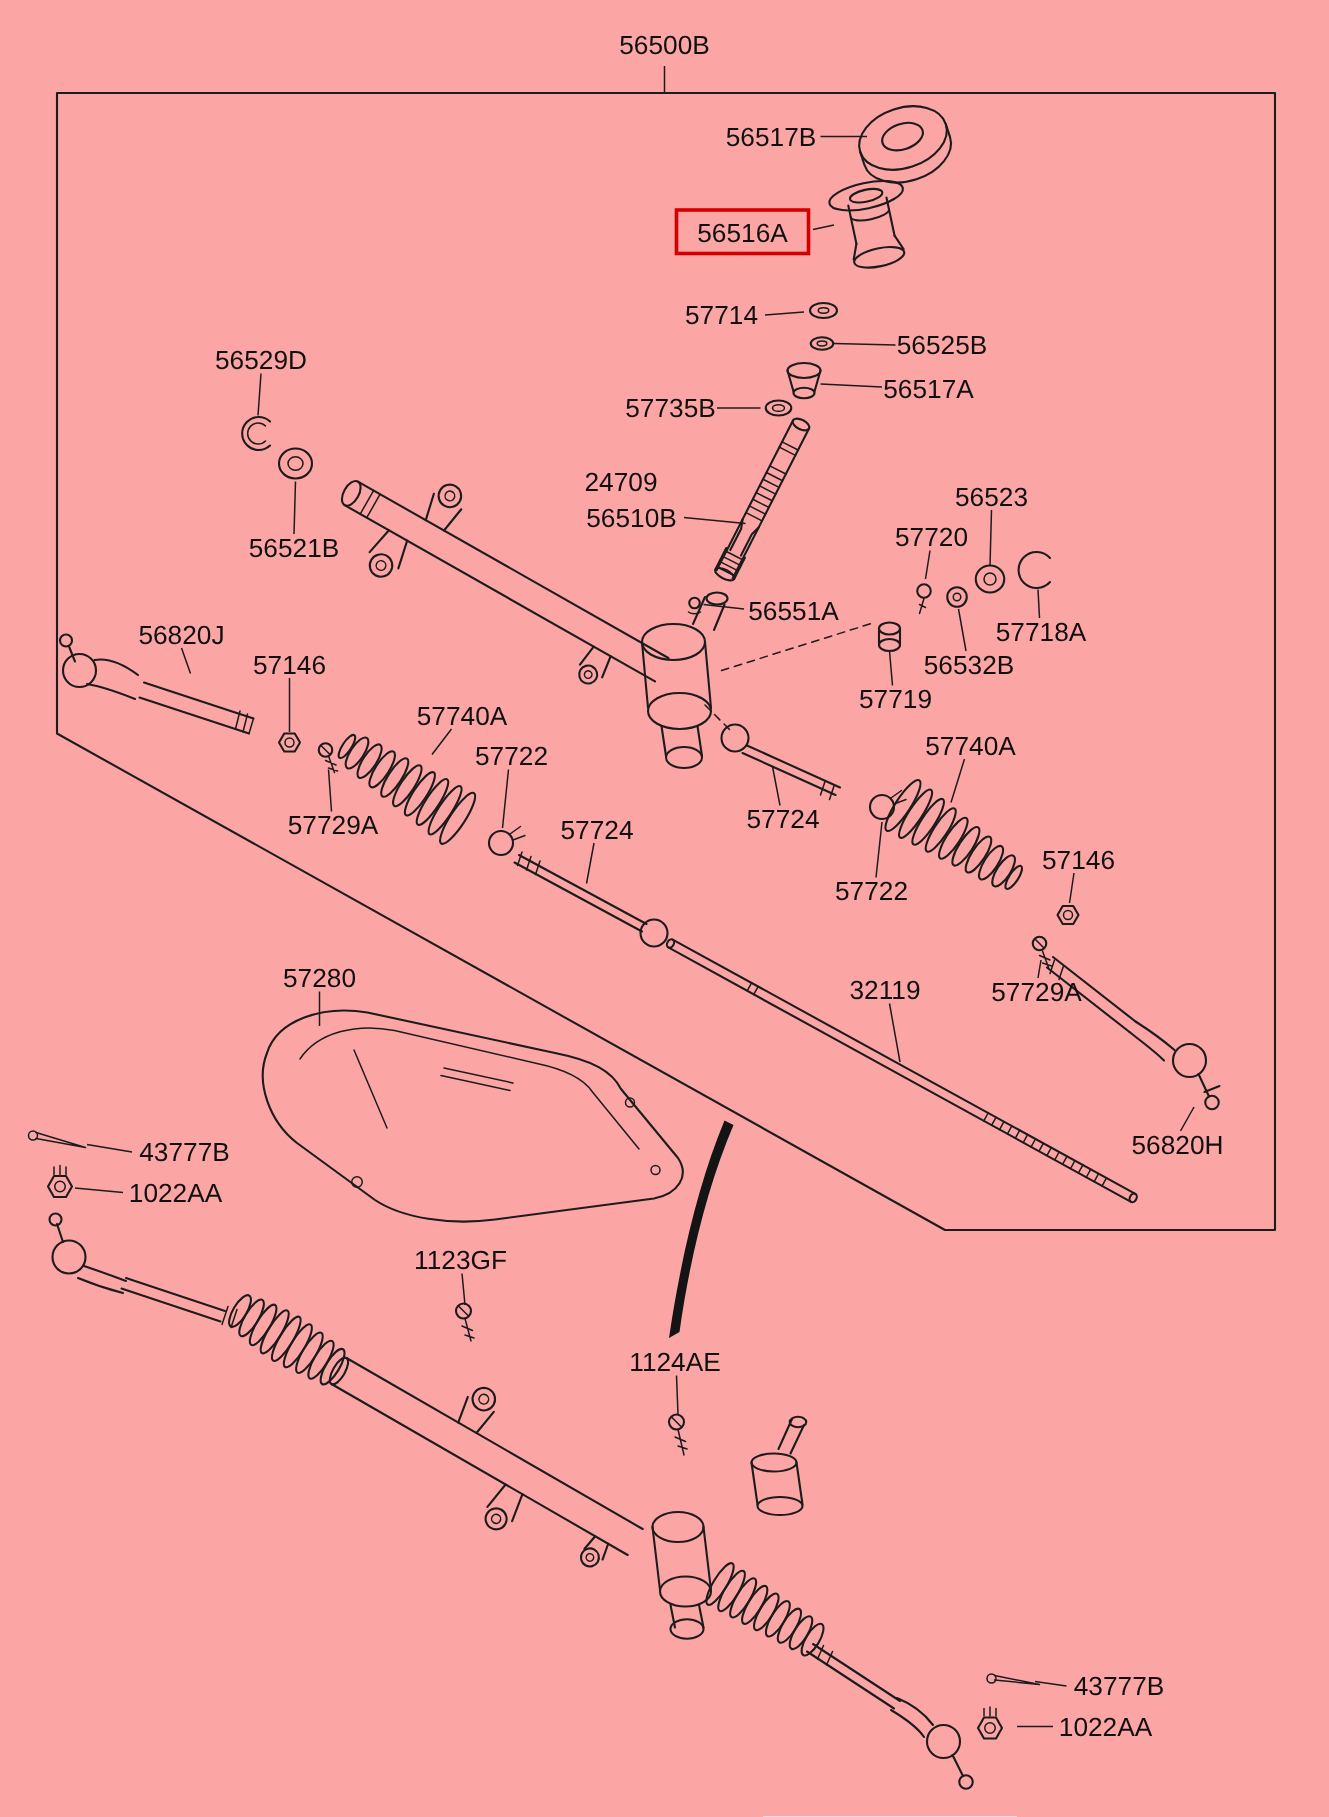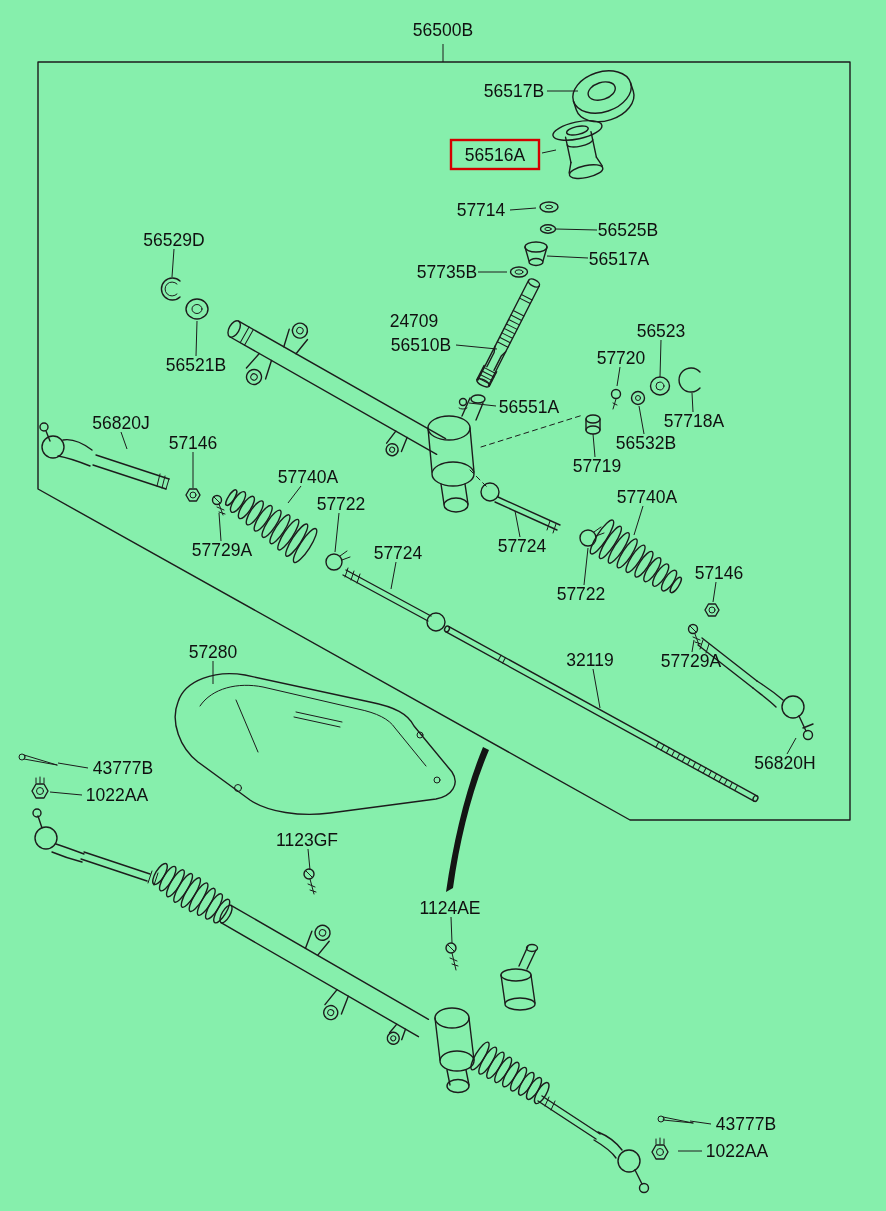--- a/index.html
+++ b/index.html
@@ -1,16 +1,16 @@
 <!DOCTYPE html>
 <html><head>
 <meta charset="utf-8">
 <style>
   html,body{margin:0;padding:0;background:#ffffff;}
-  .canvas{position:relative;width:886px;height:1211px;background:#86efac;overflow:hidden;}
+  .canvas{position:relative;width:886px;height:1211px;background:#fca5a5;overflow:hidden;}
   svg{display:block;}
   .ln{fill:none;stroke:#1c1c1c;stroke-width:1.4;stroke-linecap:round;stroke-linejoin:round;}
   .thin{stroke-width:1;}
   .dash{stroke-dasharray:5 4;stroke-width:1;}
   .lead{fill:none;stroke:#1c1c1c;stroke-width:1;}
   .blk{fill:#141414;stroke:none;}
   .hl{fill:none;stroke-width:2.4;}
   text.lbl{font-family:"Liberation Sans",sans-serif;font-size:17.5px;fill:#101010;text-anchor:middle;dominant-baseline:central;}
 </style>
 </head>

